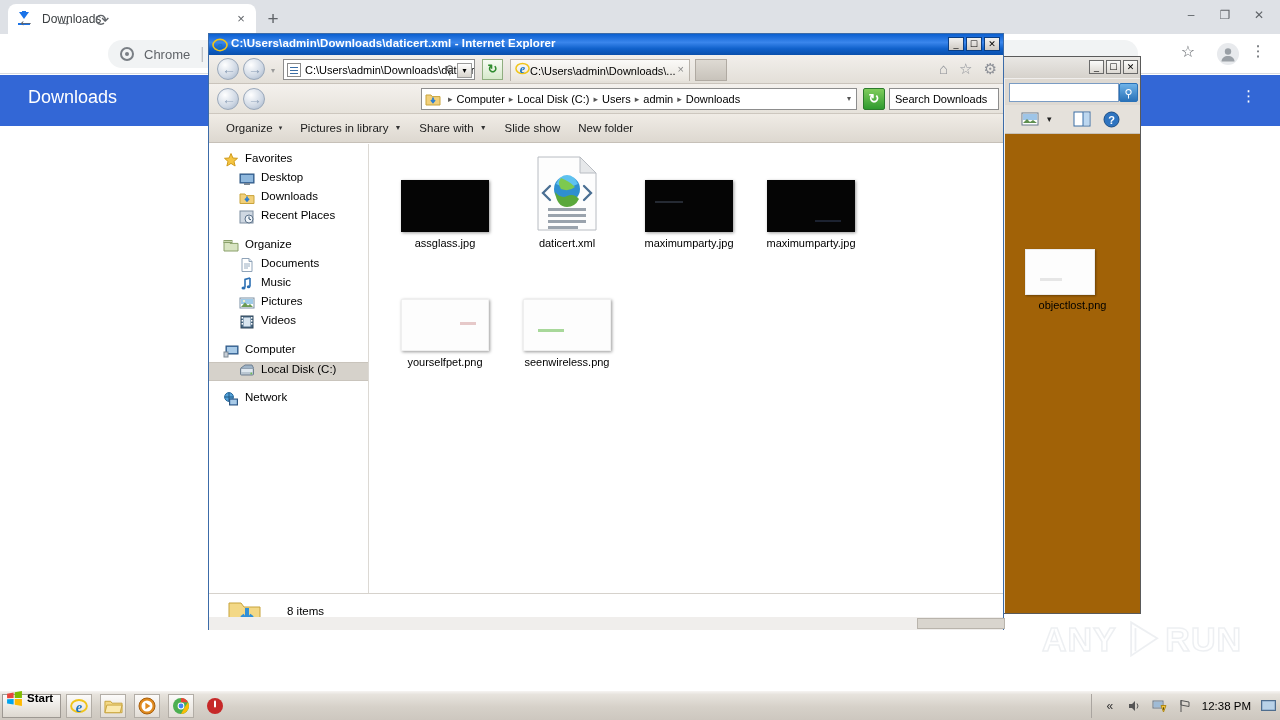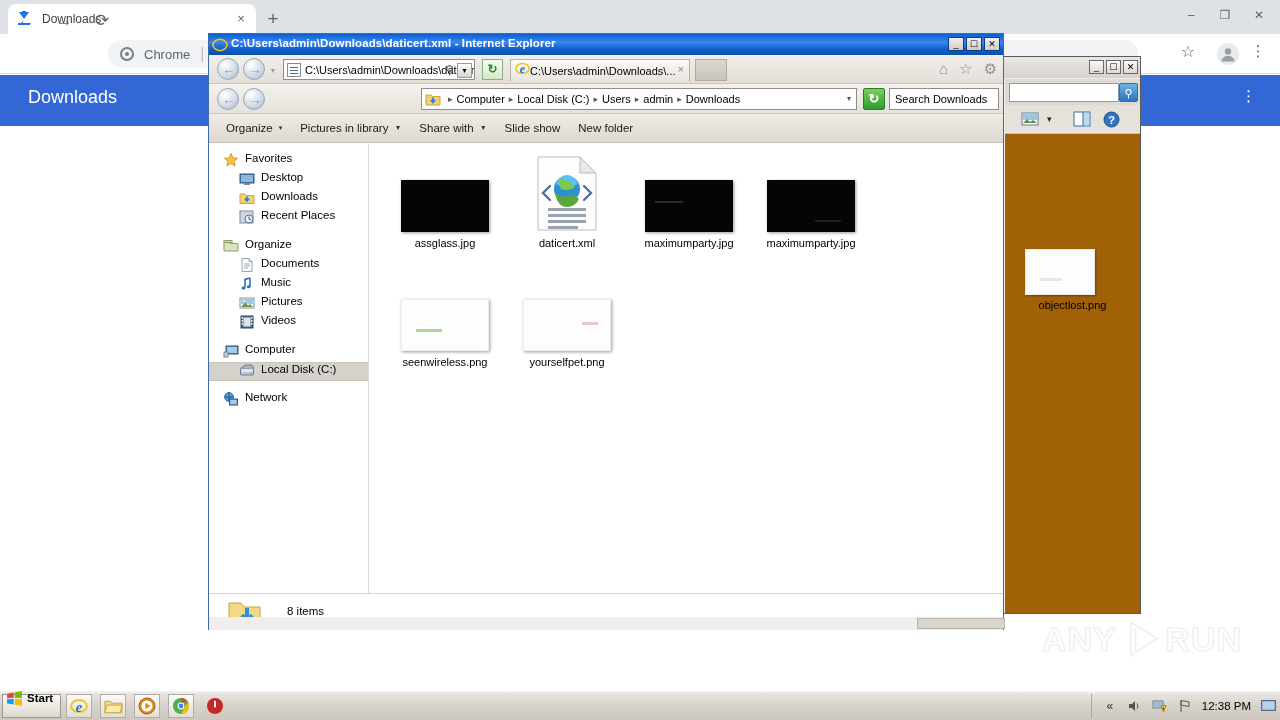--- a/index.html
+++ b/index.html
@@ -532,33 +532,33 @@
               </div>
             </div>
             <div class="file-label">maximumparty.jpg</div>
           </div>
         </div>
 
         <div class="file-row" style="margin-top:26px;">
           <div class="file-cell">
             <div class="file-thumb-wrap">
               <div class="thumb-img thumb-white">
+                <div style="position:absolute;left:58px;top:22px;width:16px;height:3px;background:#e6c9c9;"></div>
+              </div>
+            </div>
+            <div class="file-label">yourselfpet.png</div>
+          </div>
+
+          <div class="file-cell">
+            <div class="file-thumb-wrap">
+              <div class="thumb-img thumb-white">
                 <div style="position:absolute;left:14px;top:29px;width:26px;height:3px;background:#a8d89a;"></div>
               </div>
             </div>
             <div class="file-label">seenwireless.png</div>
-          </div>
-
-          <div class="file-cell">
-            <div class="file-thumb-wrap">
-              <div class="thumb-img thumb-white">
-                <div style="position:absolute;left:58px;top:22px;width:16px;height:3px;background:#e6c9c9;"></div>
-              </div>
-            </div>
-            <div class="file-label">yourselfpet.png</div>
           </div>
 
         </div>
 
       </div>
     </div>
 
     <div class="exp-statusbar">
       <span class="status-folder">
         <svg width="40" height="34" viewBox="0 0 40 34">

